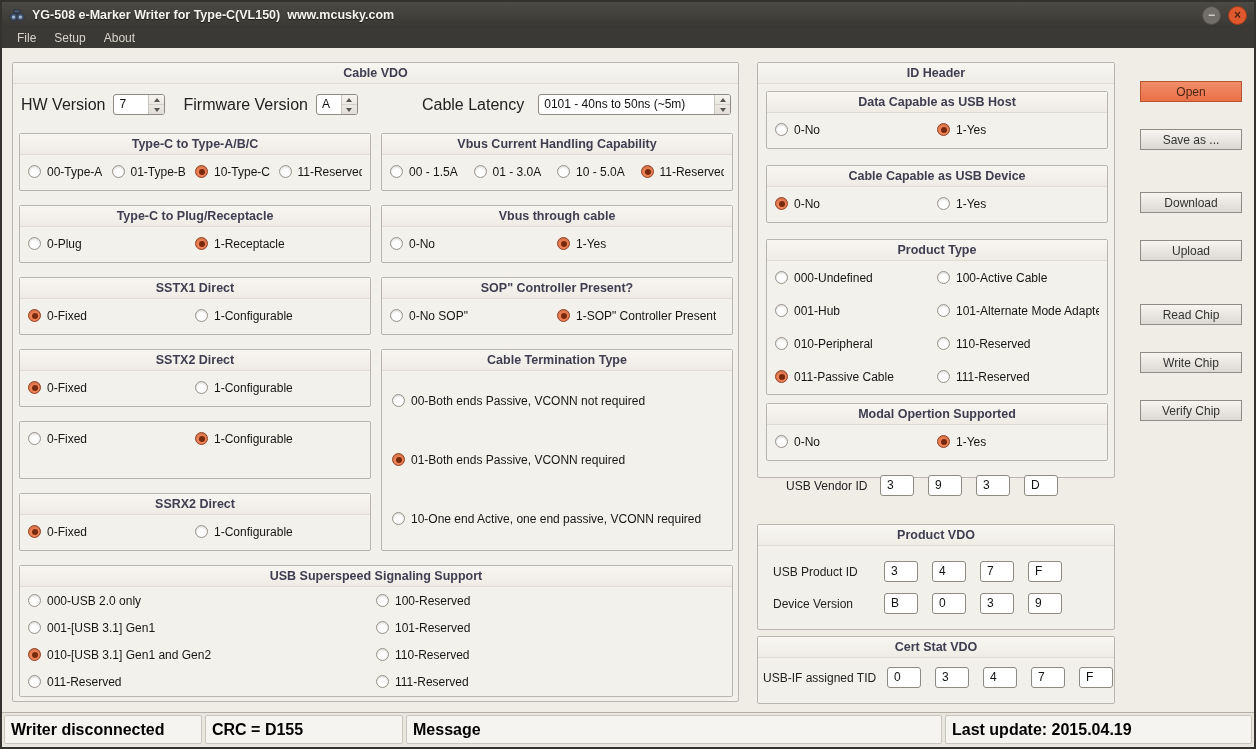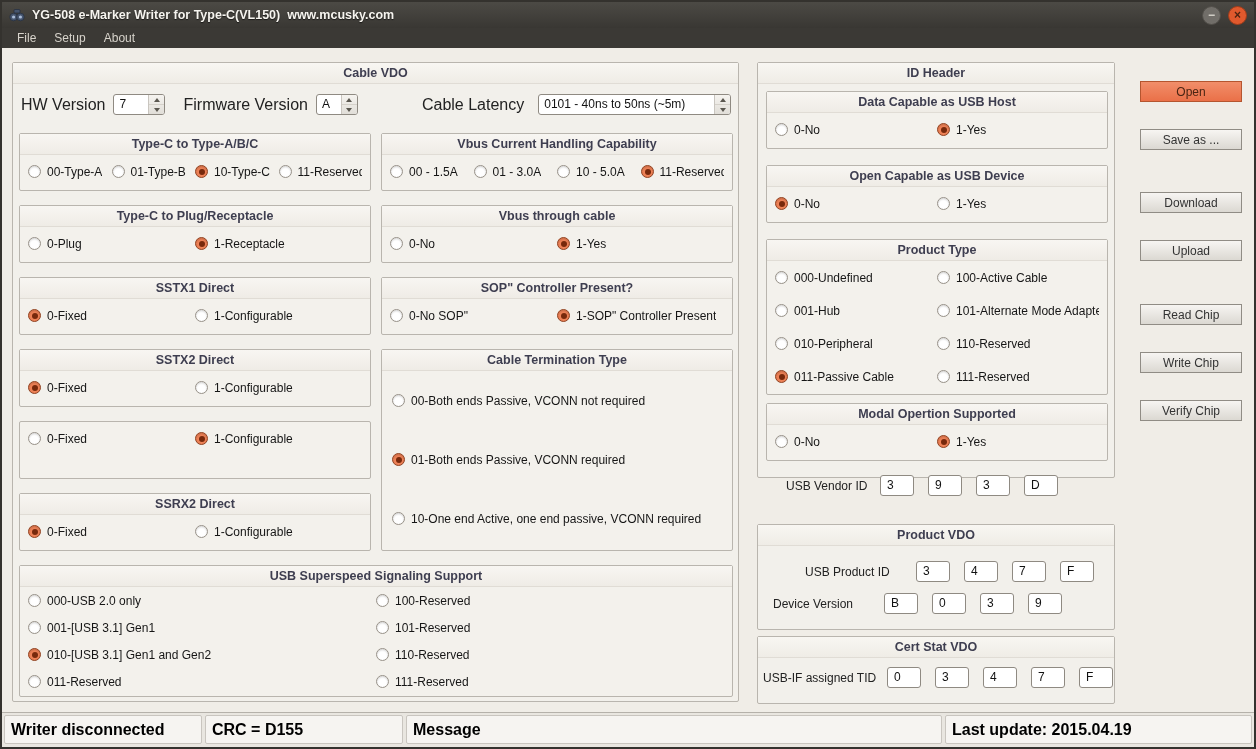--- a/index.html
+++ b/index.html
@@ -110,21 +110,21 @@
   
   .hexrow{ position:absolute; display:flex; align-items:center; }
   .hex-label{ font-size:12px; color:#222; white-space:nowrap; }
   .hexboxes{ display:flex; gap:14px; }
   .hexbox{
     width:34px; height:21px; background:#fff; border:1px solid #8f8a82;
     border-radius:3px; font-size:12px; line-height:19px; padding-left:6px; color:#111;
   }
   #vendor-row{ left:8px; top:412px; right:8px; padding-left:20px; }
   #vendor-row .hex-label{ width:82px; margin-right:12px; }
-  #pv-row-0{ left:15px; top:36px;margin-left:32px; }
+  #pv-row-0{ left:15px; top:36px; }
   #pv-row-1{ left:15px; top:68px; }
   #product-vdo .hex-label{ width:105px; margin-right:6px; }
   #cert-row{ left:5px; top:30px; }
   #cert-row .hex-label{ width:118px; margin-right:6px; }
 
   
   .actions{ position:absolute; left:1130px; top:0; width:120px; height:100%; }
   .action-btn{
     position:absolute; left:8px; width:102px; height:21px;
     background:linear-gradient(#f7f5f2,#dbd8d2); border:1px solid #908c85; border-radius:0;
@@ -415,21 +415,21 @@
               <span class="radio"></span>
               <span class="radio-label">0-No</span>
             </label>
             <label class="radio-opt checked">
               <span class="radio"></span>
               <span class="radio-label">1-Yes</span>
             </label>
           </div>
         </div>
         <div class="groupbox sub" id="g_dev">
-          <div class="gb-title">Open Capable as USB Device</div>
+          <div class="gb-title">Cable Capable as USB Device</div>
           <div class="opts half">
             <label class="radio-opt checked">
               <span class="radio"></span>
               <span class="radio-label">0-No</span>
             </label>
             <label class="radio-opt">
               <span class="radio"></span>
               <span class="radio-label">1-Yes</span>
             </label>
           </div>

